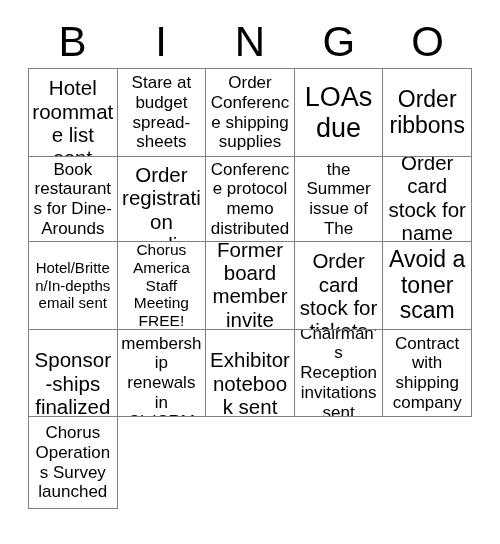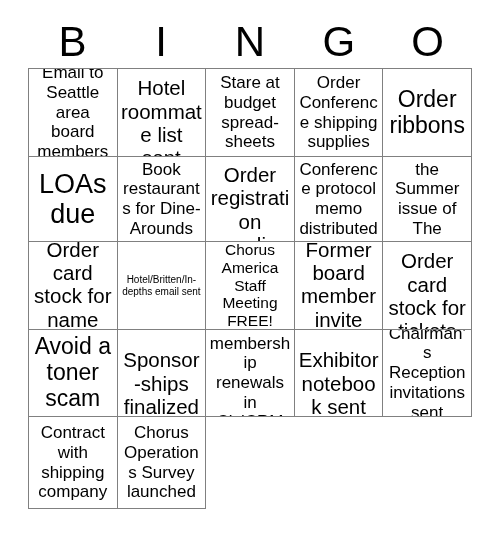--- a/index.html
+++ b/index.html
@@ -63,21 +63,21 @@
   .bingo-cell .cell-text {
     display: block;
     width: 100%;
     line-height: 1.14;
     word-wrap: break-word;
     overflow-wrap: break-word;
     hyphens: manual;
   }
 
   
-  .size-xs .cell-text { font-size: 10px;  line-height: 1.18; }
+  .size-xs .cell-text { font-size: 15px;  line-height: 1.18; }
   .size-sm .cell-text { font-size: 15.5px; line-height: 1.16; }
   .size-md .cell-text { font-size: 17px;  line-height: 1.16; }
   .size-lg .cell-text { font-size: 20.5px; line-height: 1.14; margin-top: 21px; }
   .size-xl .cell-text { font-size: 23px;  line-height: 1.12; }
   .size-xxl .cell-text { font-size: 27px; line-height: 1.12; }
 </style>
 </head>
 <body>
 
 <div class="bingo-card">
@@ -85,38 +85,35 @@
   <div class="bingo-header">
     <div class="letter">B</div>
     <div class="letter">I</div>
     <div class="letter">N</div>
     <div class="letter">G</div>
     <div class="letter">O</div>
   </div>
 
   <div class="bingo-grid">
 
-    <div class="bingo-cell size-md">
-        <span class="cell-text">Email to Seattle area board members</span>
-      </div>
     <div class="bingo-cell size-lg">
         <span class="cell-text">Hotel roommate list sent</span>
       </div>
     <div class="bingo-cell size-md">
         <span class="cell-text">Stare at budget spread-sheets</span>
       </div>
     <div class="bingo-cell size-md">
         <span class="cell-text">Order Conference shipping supplies</span>
       </div>
+    <div class="bingo-cell size-xxl">
+        <span class="cell-text">LOAs due</span>
+      </div>
+
     <div class="bingo-cell size-xl">
         <span class="cell-text">Order ribbons</span>
-      </div>
-
-    <div class="bingo-cell size-xxl">
-        <span class="cell-text">LOAs due</span>
       </div>
     <div class="bingo-cell size-md">
         <span class="cell-text">Book restaurants for Dine-Arounds</span>
       </div>
     <div class="bingo-cell size-lg">
         <span class="cell-text">Order registration supplies</span>
       </div>
     <div class="bingo-cell size-md">
         <span class="cell-text">Conference protocol memo distributed</span>
       </div>

